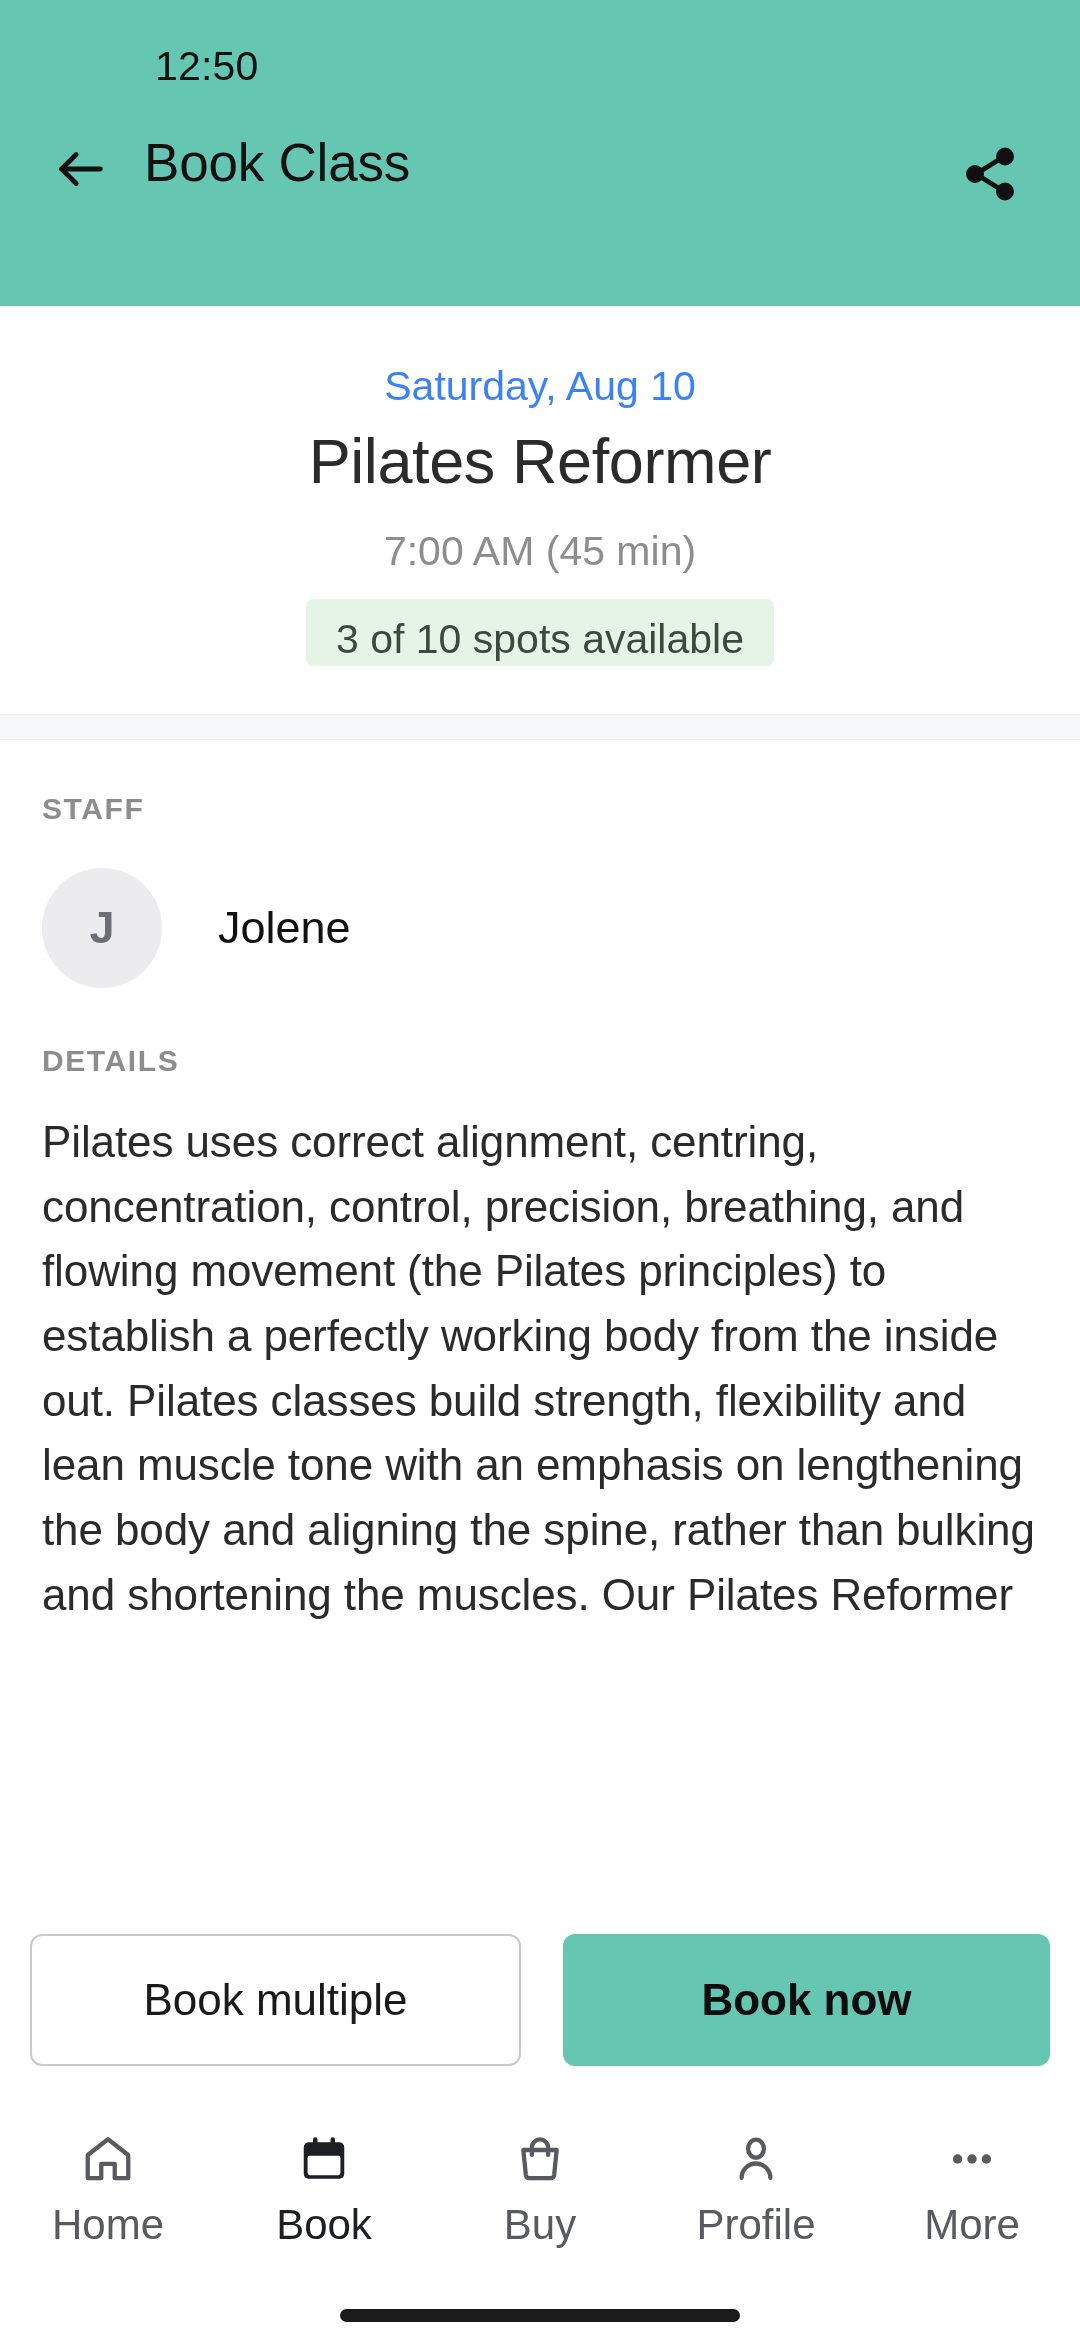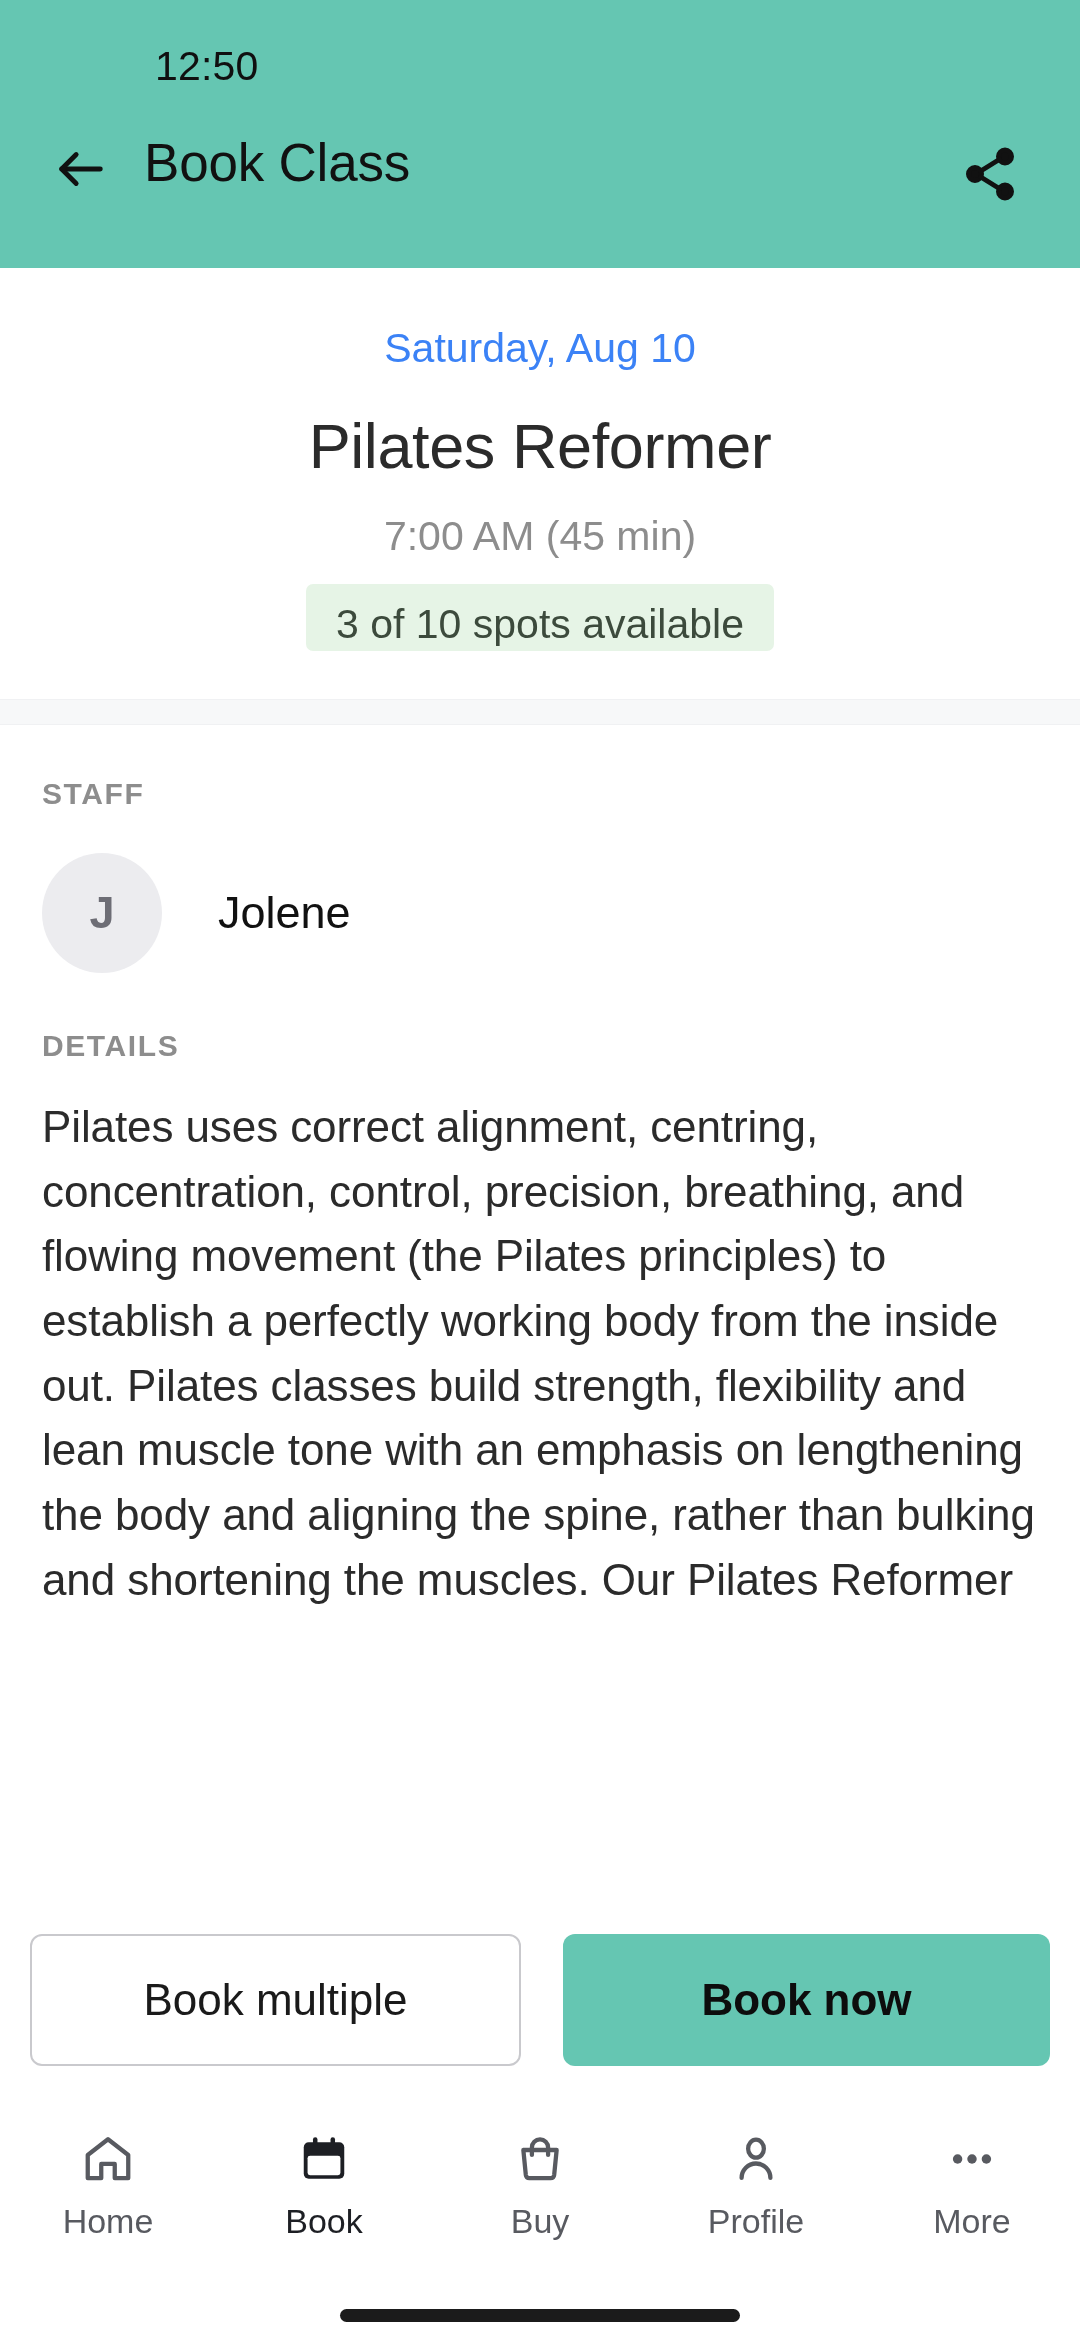--- a/index.html
+++ b/index.html
@@ -22,21 +22,21 @@
     height: 2340px;
     display: flex;
     flex-direction: column;
     background: #ffffff;
   }
 
   
   .teal-top {
     background: #65c6b2;
     flex: 0 0 auto;
-    height: 268px;
+    height: 306px;
     position: relative;
   }
 
   .status-bar {
     height: 132px;
     display: flex;
     align-items: center;
     padding-left: 155px;
   }
 
@@ -90,21 +90,21 @@
 
   .class-date {
     font-size: 41px;
     color: #3b82f6;
     line-height: 1.25;
   }
 
   .class-name {
     font-size: 63px;
     color: #2b2b2b;
-    margin-top: 36px;
+    margin-top: 13px;
     line-height: 1.15;
     letter-spacing: -0.4px;
   }
 
   .class-time {
     font-size: 41px;
     color: #8d8d8d;
     margin-top: 28px;
     line-height: 1.25;
   }
@@ -237,21 +237,21 @@
 
   .nav-icon {
     width: 62px;
     height: 62px;
     display: flex;
     align-items: center;
     justify-content: center;
   }
 
   .nav-label {
-    font-size: 34px;
+    font-size: 42px;
     color: #585a60;
     line-height: 1;
   }
 
   .nav-item.active .nav-label {
     color: #1d1f24;
   }
 
   .home-indicator-wrap {
     flex: 0 0 auto;

